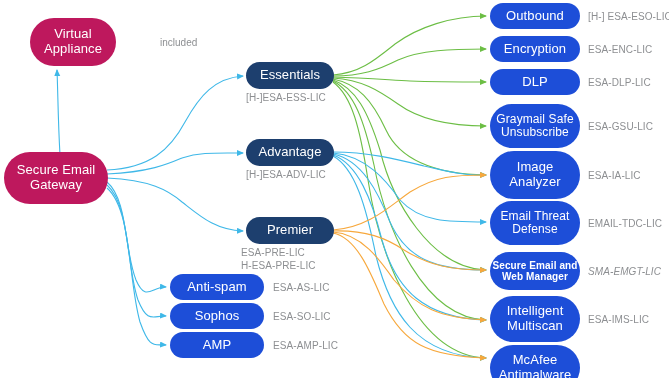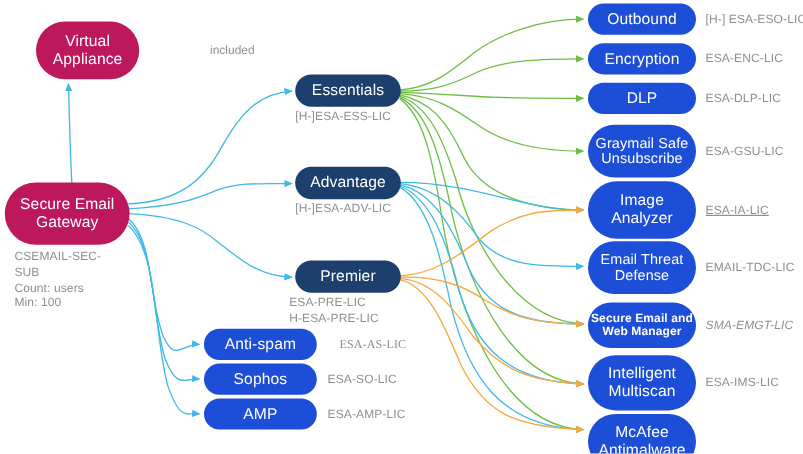--- a/index.html
+++ b/index.html
@@ -78,51 +78,47 @@
       <path d="M333,231 C366,230 386,238 404,250 C430,266 452,270 486,270" marker-end="url(#ao)"></path>
       <path d="M333,232 C362,234 380,260 394,280 C418,308 440,318 486,320" marker-end="url(#ao)"></path>
       <path d="M333,233 C358,238 372,276 384,304 C404,344 428,356 486,358" marker-end="url(#ao)"></path>
     </g>
   </svg>
 
   <div class="node green" style="left:4px;top:152px;width:104px;height:52px;font-size:13px;white-space:pre-line;">
     <span>Secure Email
 Gateway</span>
   </div>
-  <div class="sku" style="left:12px;top:209px;width:120px;">CSEMAIL-SEC-
-SUB
-Count: users
-Min: 100</div>
 
   <div class="node cyan" style="left:30px;top:18px;width:86px;height:48px;font-size:13px;white-space:pre-line;">
     <span>Virtual
 Appliance</span>
   </div>
-  <div class="note" style="left:139px;top:37px;padding-left:36px;">included</div>
+  <div class="note" style="left:124px;top:37px;padding-left:36px;">included</div>
 
   <div class="node navy" style="left:246px;top:62px;width:88px;height:27px;font-size:13px;">
     <span>Essentials</span>
   </div>
   <div class="sku center" style="left:246px;top:92px;width:88px;">[H-]ESA-ESS-LIC</div>
 
   <div class="node navy" style="left:246px;top:139px;width:88px;height:27px;font-size:13px;">
     <span>Advantage</span>
   </div>
   <div class="sku center" style="left:246px;top:169px;width:88px;">[H-]ESA-ADV-LIC</div>
 
   <div class="node navy" style="left:246px;top:217px;width:88px;height:27px;font-size:13px;">
     <span>Premier</span>
   </div>
   <div class="sku center" style="left:241px;top:247px;width:98px;">ESA-PRE-LIC
 H-ESA-PRE-LIC</div>
 
   <div class="node red" style="left:170px;top:274px;width:94px;height:26px;font-size:13px;">
     <span>Anti-spam</span>
   </div>
-  <div class="sku" style="left:283px;top:282px;font-family:Liberation Serif, serif;">ESA-AS-LIC</div>
+  <div class="sku" style="left:273px;top:282px;">ESA-AS-LIC</div>
 
   <div class="node red" style="left:170px;top:303px;width:94px;height:26px;font-size:13px;">
     <span>Sophos</span>
   </div>
   <div class="sku" style="left:273px;top:311px;">ESA-SO-LIC</div>
 
   <div class="node red" style="left:170px;top:332px;width:94px;height:26px;font-size:13px;">
     <span>AMP</span>
   </div>
   <div class="sku" style="left:273px;top:340px;">ESA-AMP-LIC</div>
@@ -145,21 +141,21 @@
   <div class="node red" style="left:490px;top:104px;width:90px;height:44px;font-size:12px;white-space:pre-line;">
     <span>Graymail Safe
 Unsubscribe</span>
   </div>
   <div class="sku" style="left:588px;top:121px;">ESA-GSU-LIC</div>
 
   <div class="node red" style="left:490px;top:151px;width:90px;height:48px;font-size:13px;white-space:pre-line;">
     <span>Image
 Analyzer</span>
   </div>
-  <div class="sku" style="left:588px;top:170px;text-decoration:underline;">ESA-IA-LIC</div>
+  <div class="sku" style="left:588px;top:170px;">ESA-IA-LIC</div>
 
   <div class="node red" style="left:490px;top:201px;width:90px;height:44px;font-size:12px;white-space:pre-line;">
     <span>Email Threat
 Defense</span>
   </div>
   <div class="sku" style="left:588px;top:218px;">EMAIL-TDC-LIC</div>
 
   <div class="node red" style="left:490px;top:252px;width:90px;height:38px;font-size:10px;white-space:pre-line;font-weight:bold;">
     <span>Secure Email and
 Web Manager</span>

